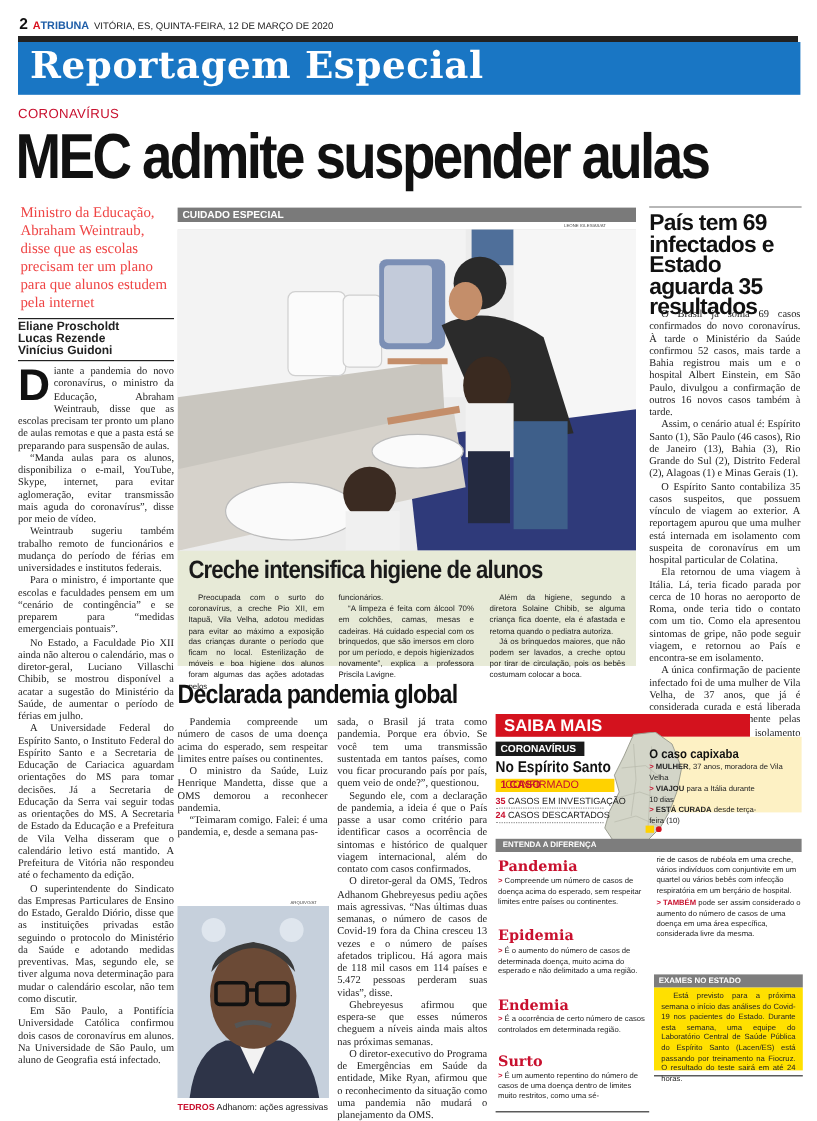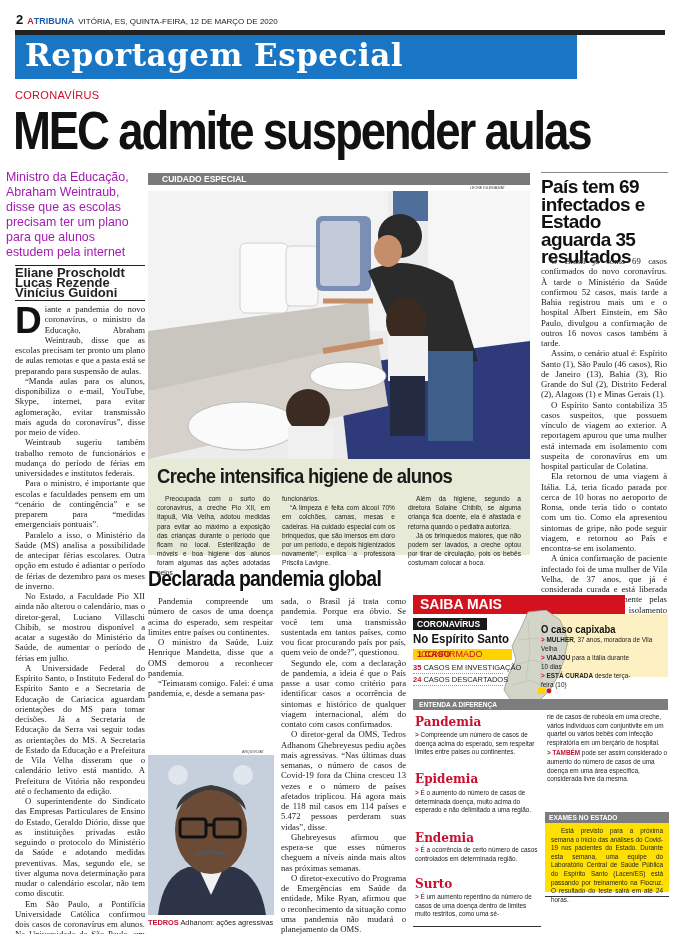--- a/index.html
+++ b/index.html
@@ -5,37 +5,37 @@
 *{box-sizing:border-box;margin:0;padding:0}
 body{width:681px;height:934px;background:#fff;position:relative;overflow:hidden;font-family:"Liberation Serif",serif;color:#222}
 .abs{position:absolute}
 .sans{font-family:"Liberation Sans",sans-serif}
 
 #pagehead{left:16px;top:12px;font-size:8px;font-family:"Liberation Sans",sans-serif;display:flex;align-items:baseline;gap:4px}
 #pagehead .num{font-size:13px;font-weight:bold;color:#111}
 #pagehead .brand{font-weight:bold;color:#d9121f;font-size:9px}
 #pagehead .brand b{color:#1f5ea8}
 #topbar{left:15px;top:30px;width:650px;height:5px;background:#222}
-#section{left:15px;top:35px;width:562px;height:44px;background:#1976c4}
+#section{left:15px;top:35px;width:652px;height:44px;background:#1976c4}
 #section span{position:absolute;left:10px;top:2px;font-family:"DejaVu Serif",serif;font-weight:bold;font-size:31px;color:#fff;letter-spacing:0.5px}
 #kicker{left:15px;top:89px;font-family:"Liberation Sans",sans-serif;font-size:11px;color:#c8102e;letter-spacing:0.3px}
 #headline{left:13px;top:100px;font-family:"Liberation Sans",sans-serif;font-weight:bold;font-size:53px;letter-spacing:-2.5px;color:#111;transform:scaleX(0.86);transform-origin:left top;white-space:nowrap}
 
-#deck{left:6px;top:170px;width:130px;font-family:Liberation Sans, sans-serif;font-size:12.4px;line-height:15px;color:#a21caf}
+#deck{left:17px;top:170px;width:130px;font-family:Liberation Serif, serif;font-size:12.4px;line-height:15px;color:#ef4444}
 #byline-rule{left:15px;top:265px;width:130px;height:1px;background:#222}
-#byline{left:15px;top:268px;font-family:"Liberation Sans",sans-serif;font-weight:bold;font-size:13px;line-height:9.8px;color:#222}
+#byline{left:15px;top:268px;font-family:"Liberation Sans",sans-serif;font-weight:bold;font-size:10px;line-height:9.8px;color:#222}
 #byline-rule2{left:15px;top:300px;width:130px;height:1px;background:#222}
 .body{font-size:8.7px;line-height:10.25px;text-align:justify;color:#222}
 .body p{text-indent:10px}
 .body p.noind{text-indent:0}
 #leftcol{left:15px;top:304px;width:130px}
 .dropcap{float:left;font-family:"Liberation Sans",sans-serif;font-weight:bold;font-size:37px;line-height:31px;margin:1px 3px 0 0;color:#111}
 
 #cuidado{left:148px;top:173px;width:382px;height:12px;background:#7a7a7a}
-#cuidado span{position:absolute;left:14px;top:0;font-family:"Liberation Sans",sans-serif;font-weight:bold;font-size:8.5px;color:#fff;line-height:12px}
+#cuidado span{position:absolute;left:4px;top:0;font-family:"Liberation Sans",sans-serif;font-weight:bold;font-size:8.5px;color:#fff;line-height:12px}
 #credit1{left:470px;top:186px;font-family:"Liberation Sans",sans-serif;font-size:3.6px;color:#444}
 #photo1{left:148px;top:191px;width:382px;height:268px;overflow:hidden;background:#e9e9e9}
 #crechebox{left:148px;top:459px;width:382px;height:96px;background:#e7ead7}
 #crechehead{left:157px;top:464px;font-family:"Liberation Sans",sans-serif;font-weight:bold;font-size:21px;letter-spacing:-0.8px;color:#1a1a1a;transform:scaleX(0.88);transform-origin:left top;white-space:nowrap}
 .sbody{font-family:"Liberation Sans",sans-serif;font-size:6.6px;line-height:9.2px;color:#222;text-align:justify}
 .sbody p{text-indent:8px}
 
 #rrule1{left:541px;top:172px;width:127px;height:1px;background:#888}
 #rhead{left:541px;top:178px;width:130px;font-family:"Liberation Sans",sans-serif;font-weight:bold;font-size:19px;line-height:17.5px;letter-spacing:-0.6px;color:#111}
 #rightcol{left:541px;top:256px;width:126px}
@@ -100,21 +100,20 @@
   <div>Eliane Proscholdt</div>
   <div>Lucas Rezende</div>
   <div>Vinícius Guidoni</div>
 </div>
 <div id="byline-rule2" class="abs"></div>
 <div id="leftcol" class="abs body">
   <p class="noind"><span class="dropcap">D</span><span>iante a pandemia do novo coronavírus, o ministro da Educação, Abraham Weintraub, disse que as escolas precisam ter pronto um plano de aulas remotas e que a pasta está se preparando para suspensão de aulas.</span></p>
   <p>“Manda aulas para os alunos, disponibiliza o e-mail, YouTube, Skype, internet, para evitar aglomeração, evitar transmissão mais aguda do coronavírus”, disse por meio de vídeo.</p>
   <p>Weintraub sugeriu também trabalho remoto de funcionários e mudança do período de férias em universidades e institutos federais.</p>
   <p>Para o ministro, é importante que escolas e faculdades pensem em um “cenário de contingência” e se preparem para “medidas emergenciais pontuais”.</p>
-  <p>Paralelo a isso, o Ministério da Saúde (MS) analisa a possibilidade de antecipar férias escolares. Outra opção em estudo é adiantar o período de férias de dezembro para os meses de inverno.</p>
   <p>No Estado, a Faculdade Pio XII ainda não alterou o calendário, mas o diretor-geral, Luciano Villaschi Chibib, se mostrou disponível a acatar a sugestão do Ministério da Saúde, de aumentar o período de férias em julho.</p>
   <p>A Universidade Federal do Espírito Santo, o Instituto Federal do Espírito Santo e a Secretaria de Educação de Cariacica aguardam orientações do MS para tomar decisões. Já a Secretaria de Educação da Serra vai seguir todas as orientações do MS. A Secretaria de Estado da Educação e a Prefeitura de Vila Velha disseram que o calendário letivo está mantido. A Prefeitura de Vitória não respondeu até o fechamento da edição.</p>
   <p>O superintendente do Sindicato das Empresas Particulares de Ensino do Estado, Geraldo Diório, disse que as instituições privadas estão seguindo o protocolo do Ministério da Saúde e adotando medidas preventivas. Mas, segundo ele, se tiver alguma nova determinação para mudar o calendário escolar, não tem como discutir.</p>
   <p>Em São Paulo, a Pontifícia Universidade Católica confirmou dois casos de coronavírus em alunos. Na Universidade de São Paulo, um aluno de Geografia está infectado.</p>
 
 </div>
 
 <div id="cuidado" class="abs">
     <span>CUIDADO ESPECIAL</span>
   </div>

